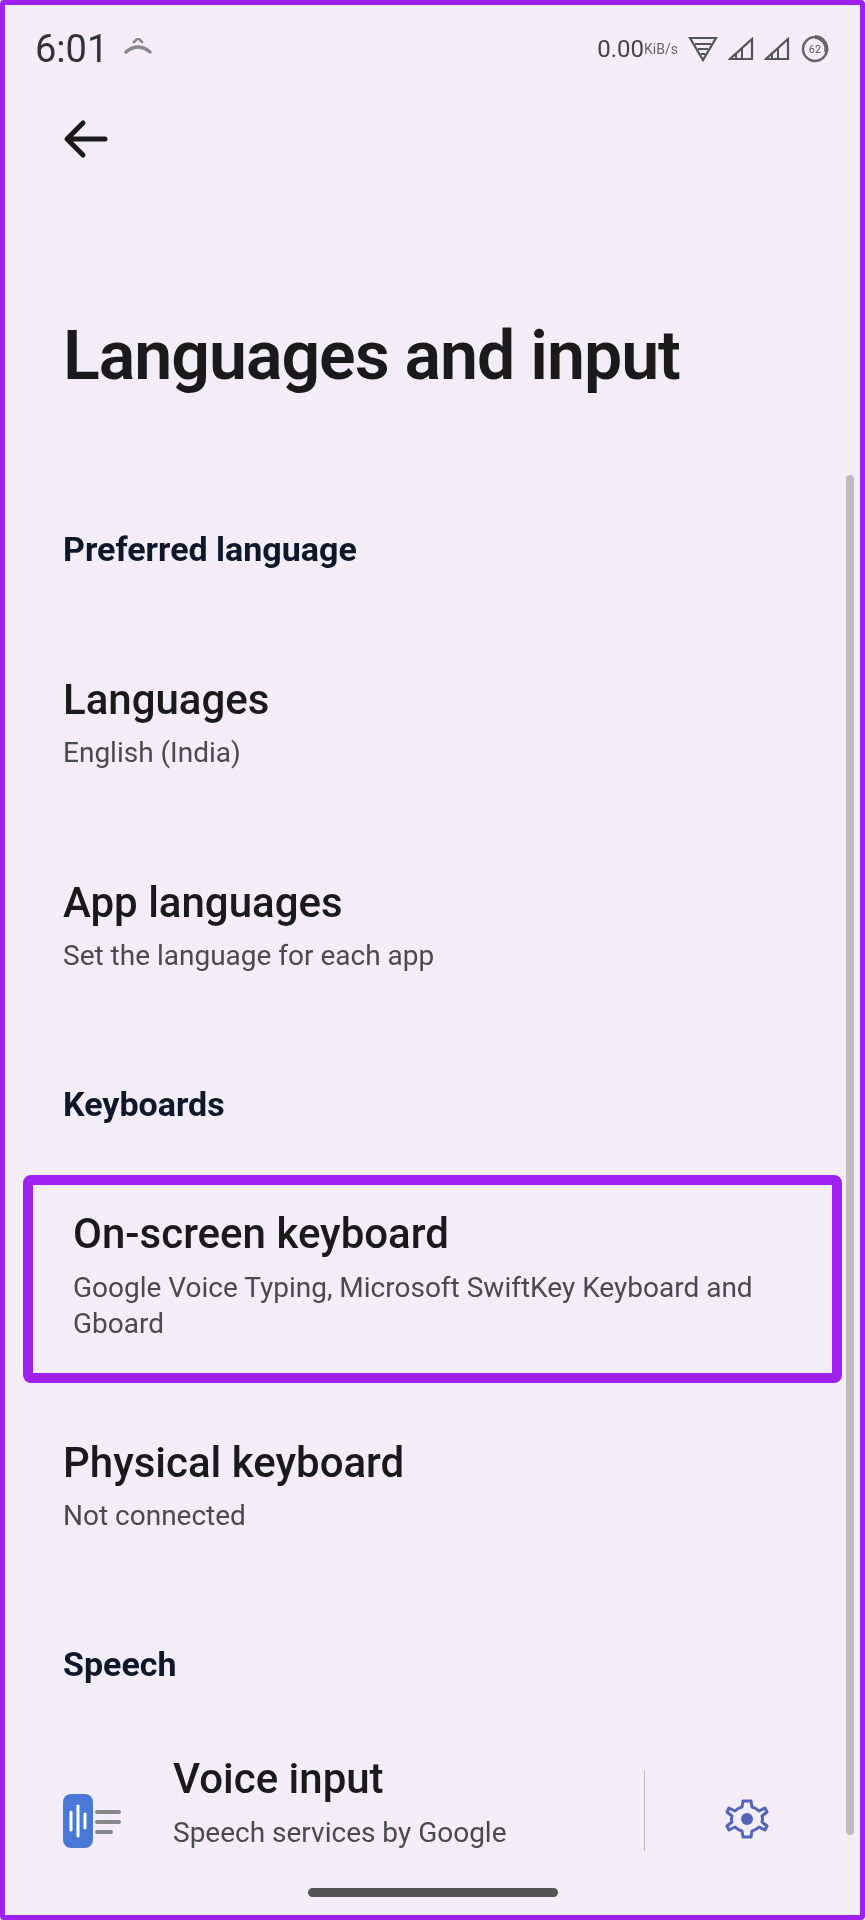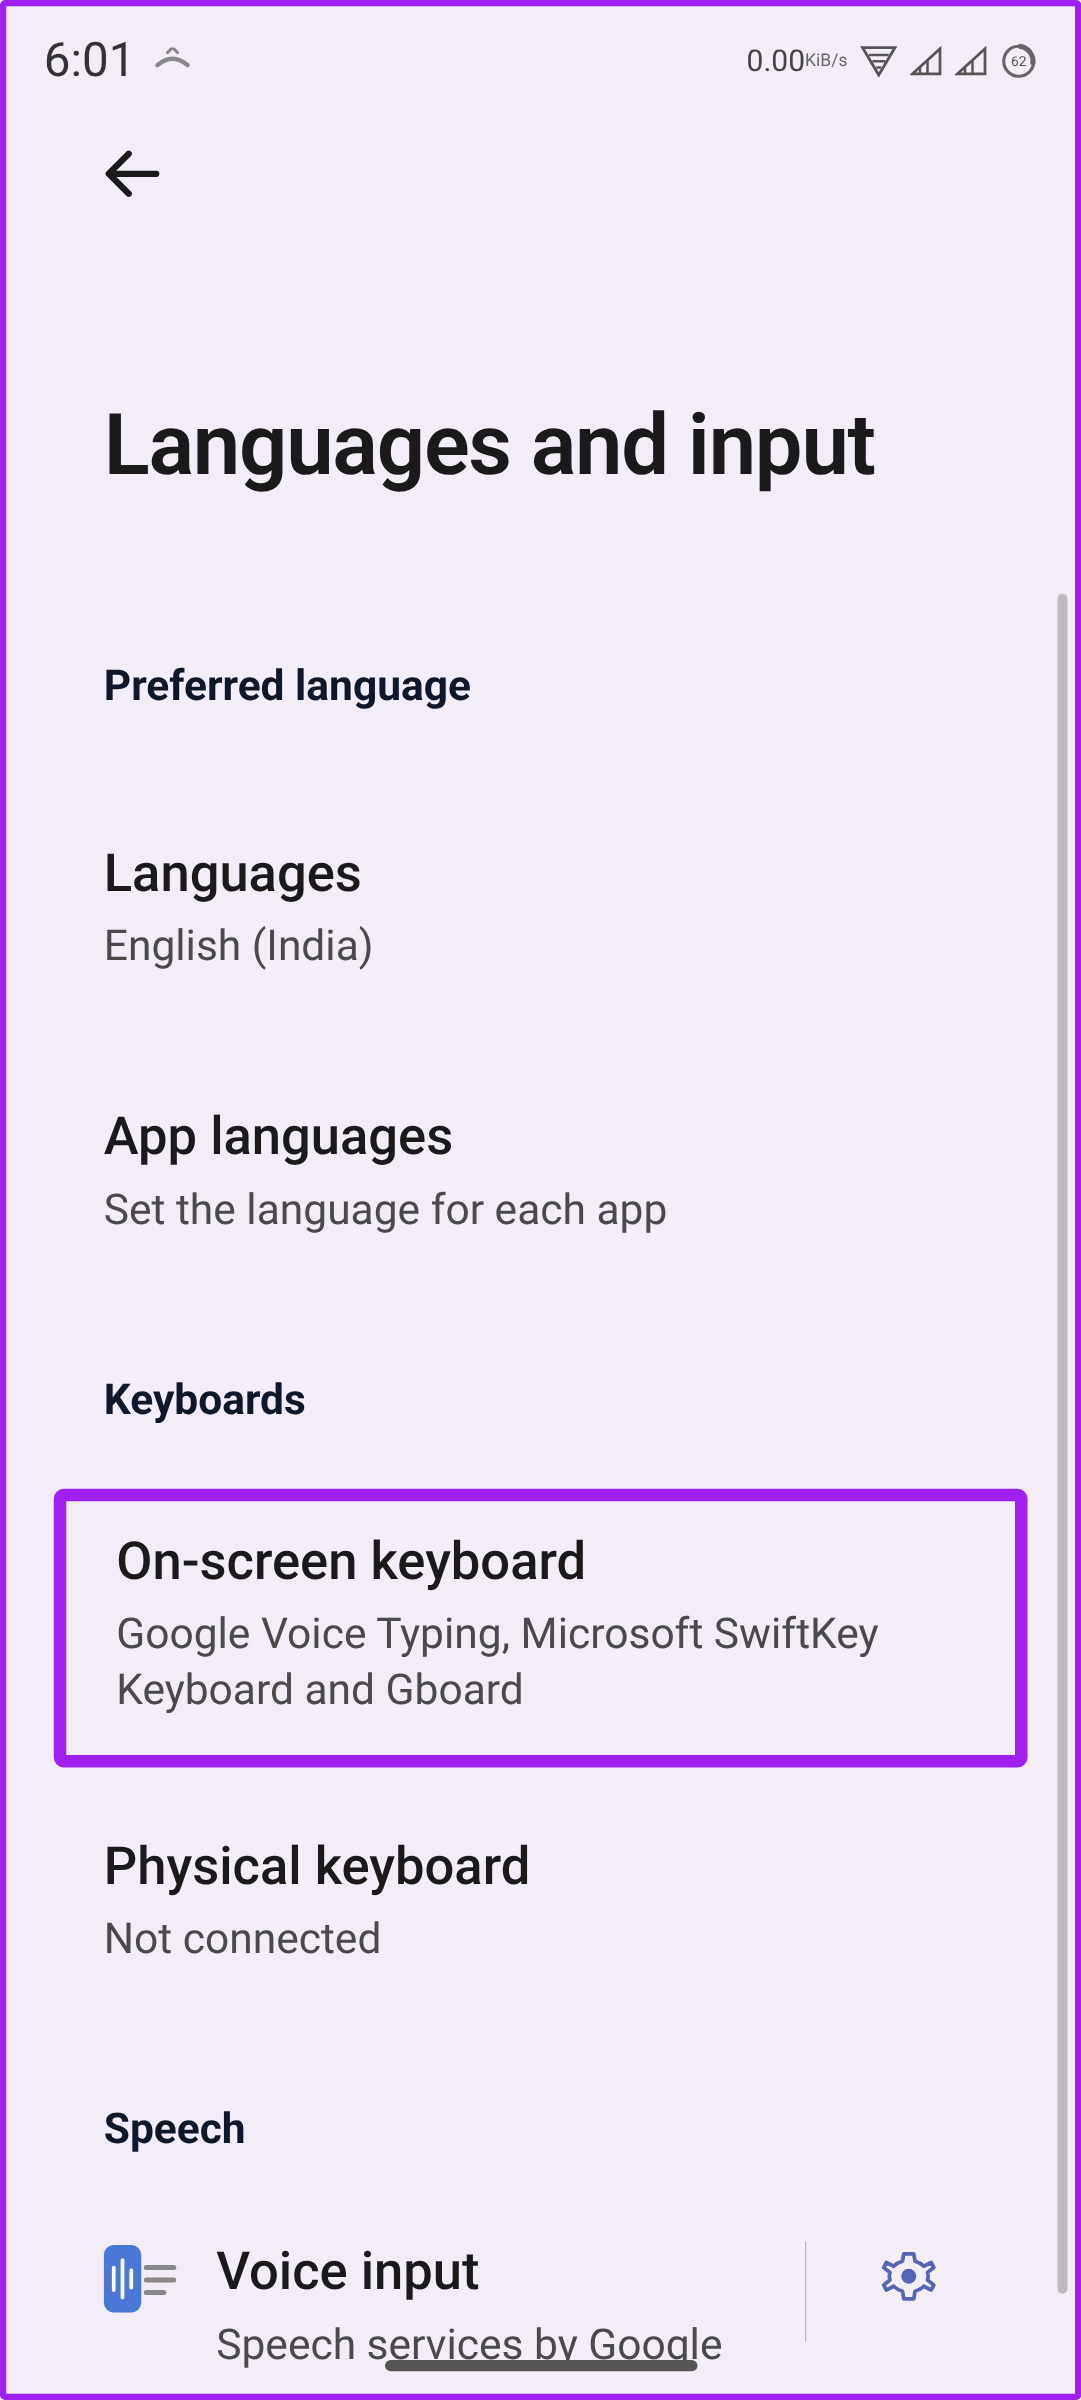--- a/index.html
+++ b/index.html
@@ -47,21 +47,21 @@
   }
   .net-speed {
     display: flex;
     align-items: center;
     line-height: 1;
   }
   .net-speed-val { font-size: 24px; color: #444; }
   .net-speed-unit { font-size: 14px; color: #666; }
   .icon-svg { display: block; }
   .content {
-    padding: 0 78px;
+    padding: 0 58px;
   }
   .back-row {
     padding: 44px 0 0 0;
   }
   .page-title {
     font-size: 68px;
     font-weight: 600;
     color: #1a1a1a;
     margin-top: 160px;
     line-height: 1.1;
@@ -79,40 +79,40 @@
     margin-top: 106px;
     padding-right: 10px;
   }
   .setting-title {
     font-size: 42px;
     font-weight: 500;
     color: #1a1a1a;
     line-height: 1.2;
   }
   .setting-subtitle {
-    font-size: 34px;
+    font-size: 28px;
     font-weight: 400;
     color: #4a4a4a;
     margin-top: 10px;
     line-height: 1.3;
   }
   .highlighted-item {
     margin-top: 51px;
     margin-left: -40px;
     margin-right: -40px;
     padding: 24px 40px 30px 40px;
     border: 10px solid #a020f0;
     border-radius: 8px;
   }
   .highlighted-item .setting-item { margin-top: 0; }
   .voice-row {
     display: flex;
-    align-items: flex-start;
+    align-items: flex-end;
     margin-top: 70px;
-    gap: 30px;
+    gap: 50px;
   }
   .voice-icon-wrap {
     width: 60px;
     height: 60px;
     display: flex;
     align-items: center;
     justify-content: center;
     flex-shrink: 0;
   }
   .voice-text {

